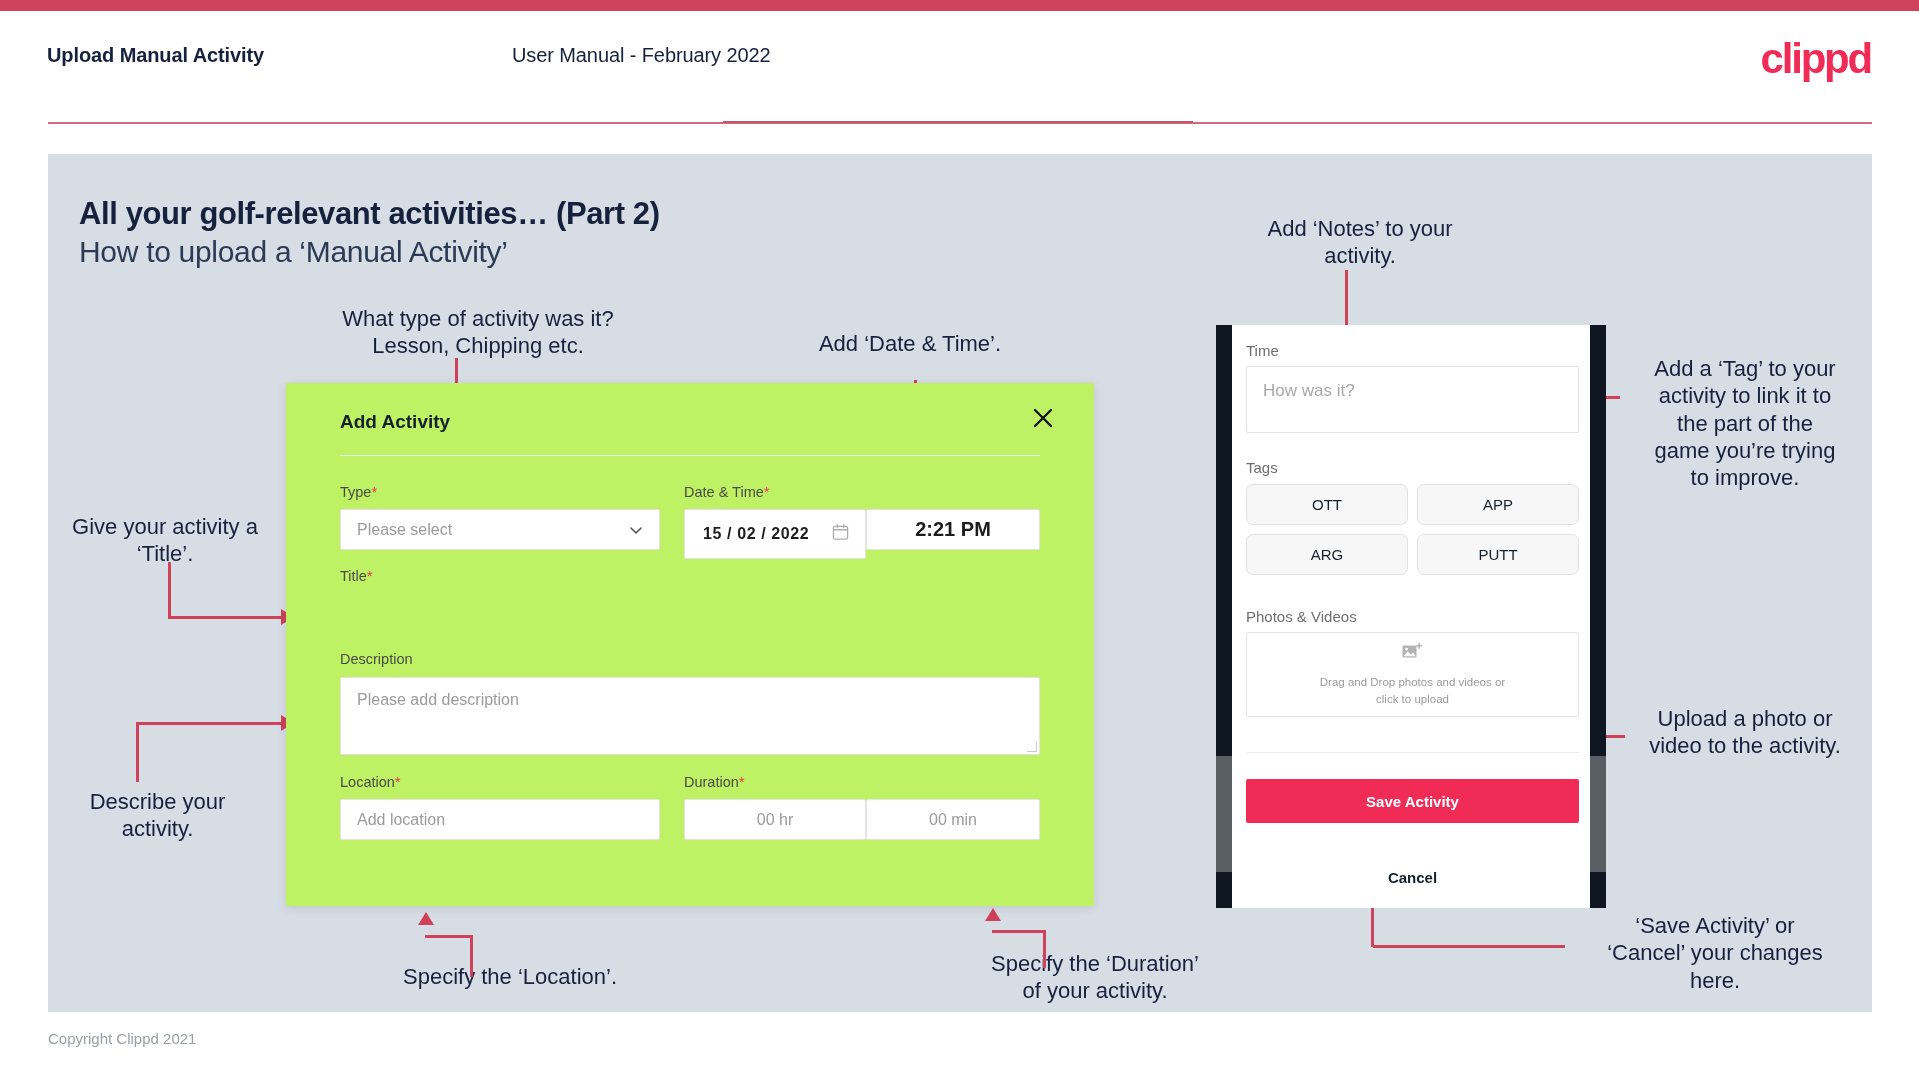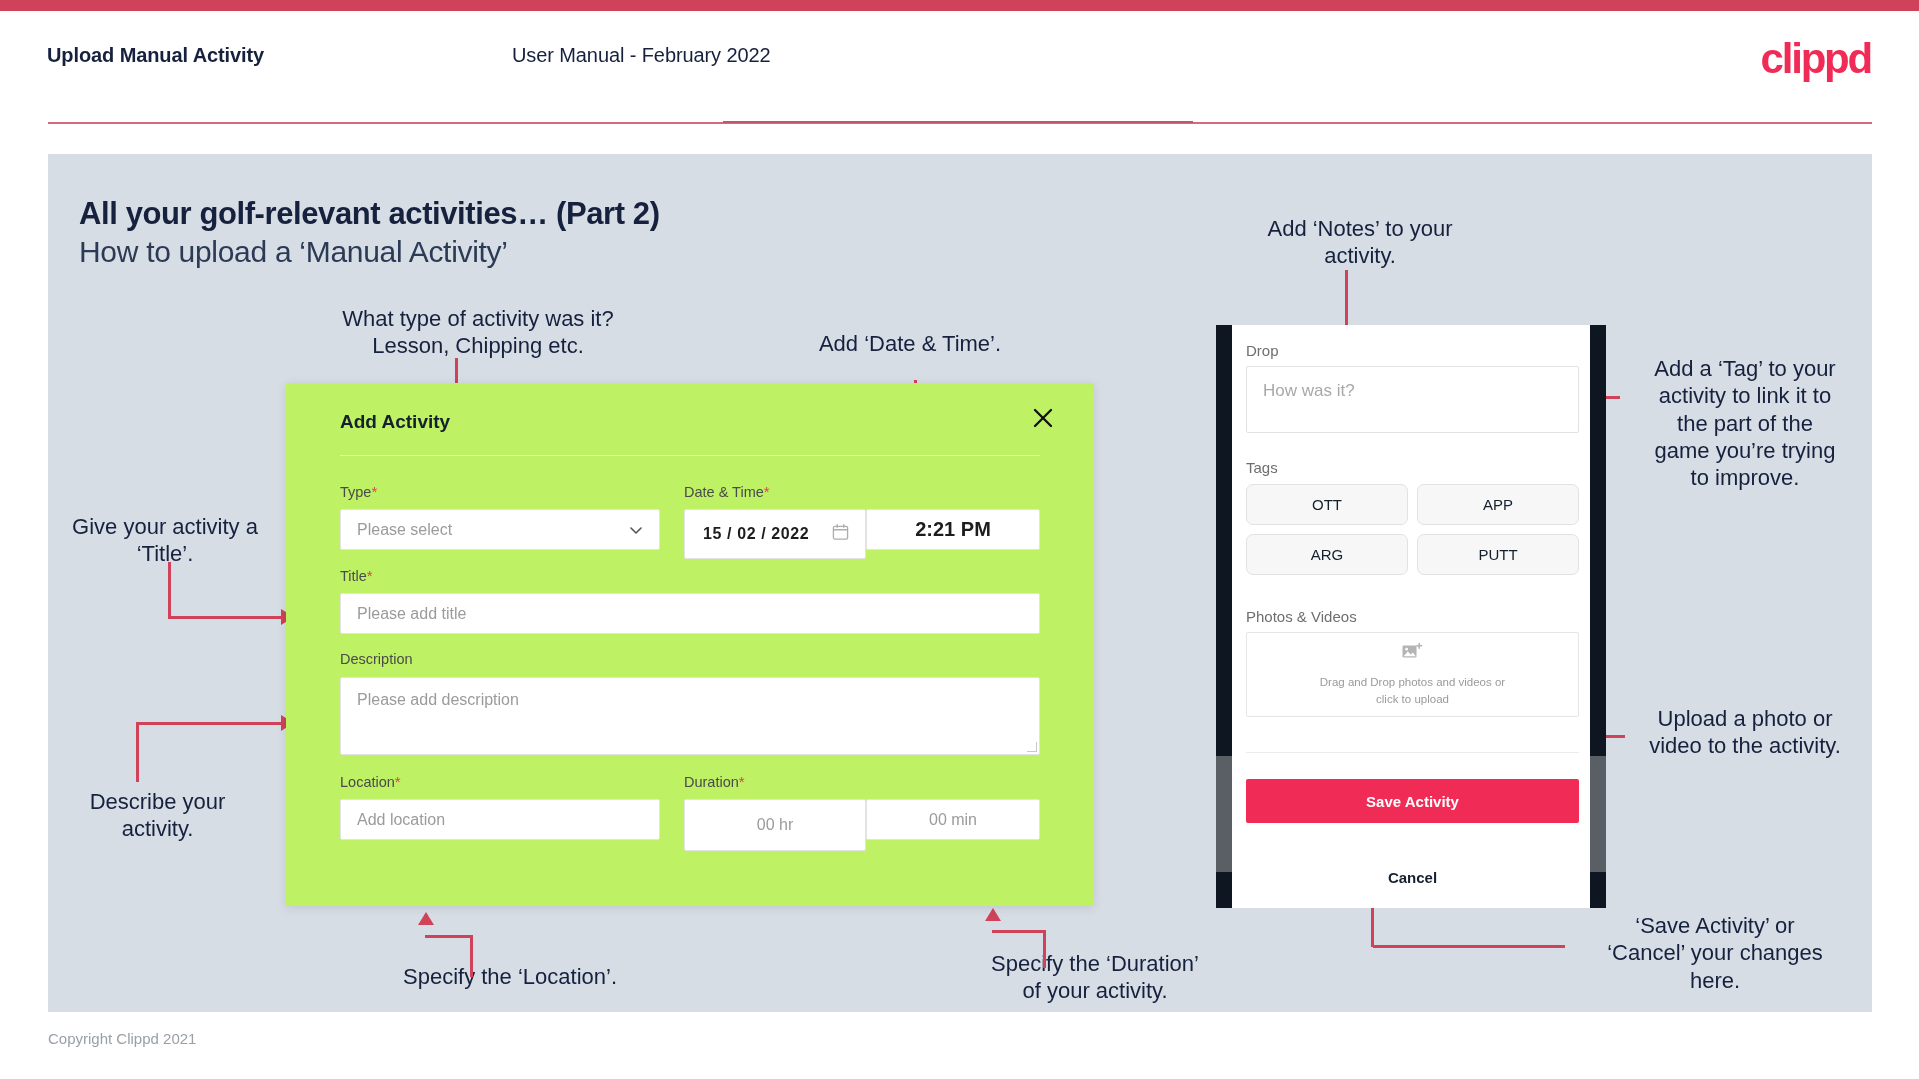--- a/index.html
+++ b/index.html
@@ -291,58 +291,55 @@
         </svg>
       </span>
     </div>
     <div class="fld-box" style="left:580px; top:126px; width:174px; height:41px;">
       <span class="time-val">2:21 PM</span>
     </div>
 
     <div class="fld-label" style="left:54px; top:184px;">
       <span>Title</span><span class="req">*</span>
     </div>
-    <div class="fld-box" style="left:54px; top:210px; width:700px; height:41px;">
-      <span class="ph">Please add title</span>
-    </div>
 
     <div class="fld-label" style="left:54px; top:268px;">
       <span>Description</span>
     </div>
     <div class="fld-box" style="left:54px; top:294px; width:700px; height:78px; align-items:flex-start;">
       <span class="ph" style="padding-top:13px;">Please add description</span>
       <span class="ta-resize"></span>
     </div>
 
     <div class="fld-label" style="left:54px; top:390px;">
       <span>Location</span><span class="req">*</span>
     </div>
     <div class="fld-box" style="left:54px; top:416px; width:320px; height:41px;">
       <span class="ph">Add location</span>
     </div>
 
     <div class="fld-label" style="left:398px; top:390px;">
       <span>Duration</span><span class="req">*</span>
     </div>
-    <div class="fld-box" style="left:398px; top:416px; width:182px; height:52px;">
+    <div class="fld-box" style="left:398px; top:416px; width:182px; height:41px;">
       <span class="center-ph">00 hr</span>
     </div>
     <div class="fld-box" style="left:580px; top:416px; width:174px; height:41px;">
       <span class="center-ph">00 min</span>
     </div>
 
   </div>
 
   <div class="phone"></div>
   <div class="phone-edge-l"></div>
   <div class="phone-edge-r"></div>
   <div class="phone-edge-l2"></div>
   <div class="phone-edge-r2"></div>
 
-  <div class="ph-label" style="left:1246px; top:342px;">Drop</div>
+  <div class="ph-label" style="left:1246px; top:342px;">Time</div>
   <div class="ph-box" style="left:1246px; top:366px; width:333px; height:67px;">
     <div class="ph-ph">How was it?</div>
   </div>
 
   <div class="ph-label" style="left:1246px; top:459px;">Tags</div>
   <div class="tag" style="left:1246px; top:484px; width:162px; height:41px;">
       <span>OTT</span>
     </div>
   <div class="tag" style="left:1417px; top:484px; width:162px; height:41px;">
       <span>APP</span>

